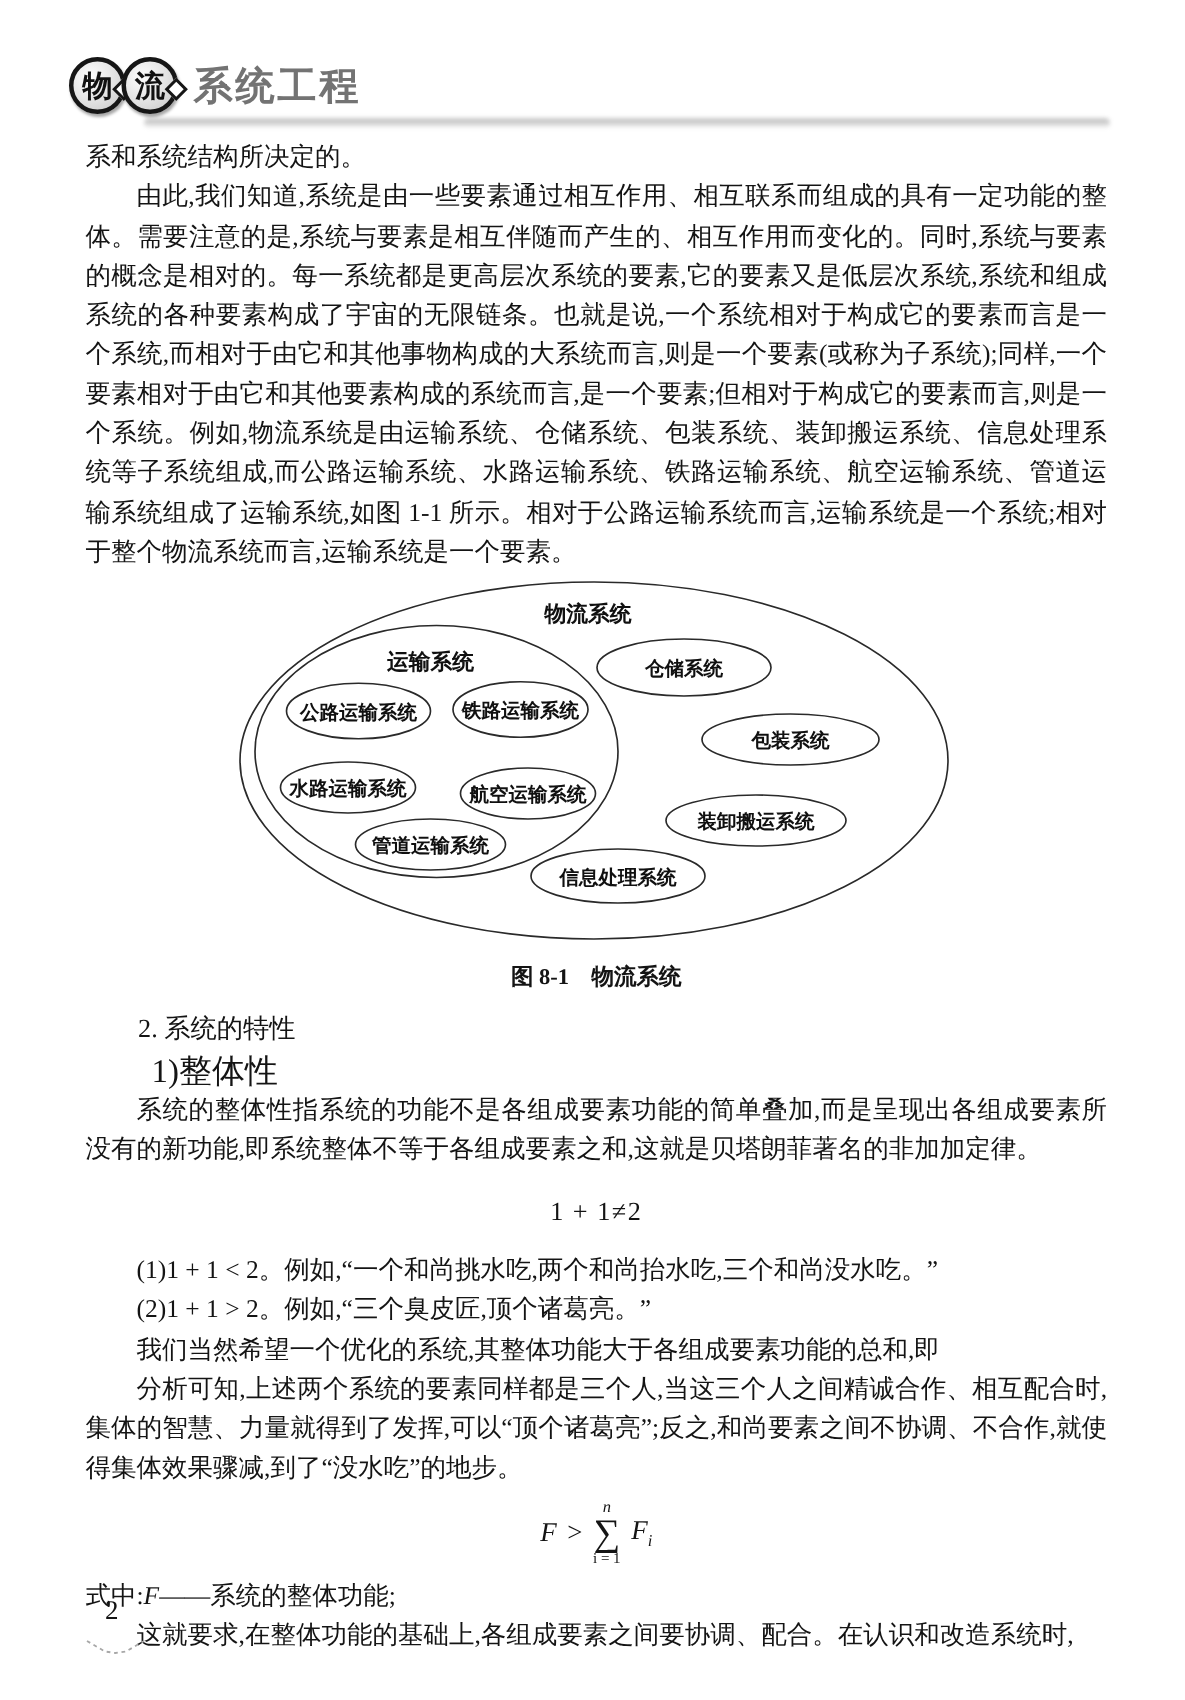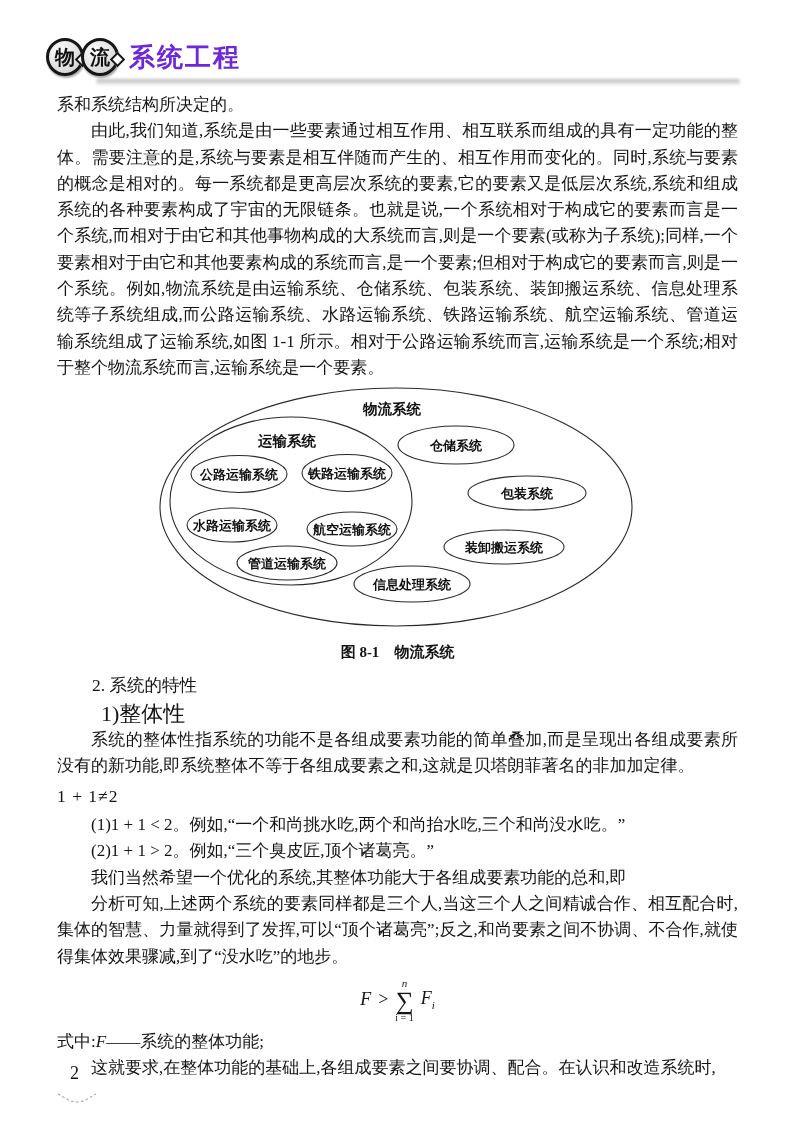--- a/index.html
+++ b/index.html
@@ -21,36 +21,36 @@
     box-shadow:1px 2px 2px rgba(0,0,0,.35);
     z-index:2;
   }
   .badge + .badge { margin-left:-3px; }
   .badge-tail {
     position:absolute; right:-7px; top:13px; width:11px; height:11px;
     border:2px solid #161616; background:#fff; transform:rotate(45deg); z-index:-1;
   }
   .header-title {
     margin-left:10px; font-family:"Liberation Sans","DejaVu Sans",sans-serif;
-    font-weight:bold; font-size:26px; letter-spacing:2px; color:#6d28d9;
+    font-weight:bold; font-size:26px; letter-spacing:2px; color:#737373;
   }
   .header-shadow {
     position:absolute; left:96px; top:79px; width:644px; height:6px;
     background:linear-gradient(to bottom, rgba(70,70,70,.40), rgba(130,130,130,.10));
     filter:blur(1.4px); border-radius:3px;
   }
   
   .content {
     position:absolute; left:57px; top:92px; width:681px;
     font-size:17px; line-height:26.3px; text-align:justify; text-justify:inter-ideograph;
   }
   .content p.ind { text-indent:2em; }
   .kaiti-head { margin-left:2em; font-size:17.5px; margin-top:4px; }
   .sub-head  { margin-left:2em; font-size:22px; margin-top:3px; }
-  .formula-center { font-size:17.5px; margin:3px 0; letter-spacing:1px; }
+  .formula-center { text-align:center; font-size:17.5px; margin:14px 0; letter-spacing:1px; }
   .big-formula {
     display:flex; justify-content:center; align-items:center; gap:7px;
     font-size:18px; margin:8px 0 6px; line-height:1.1;
   }
   .big-formula .var { font-style:italic; }
   .sigma { display:inline-flex; flex-direction:column; align-items:center; line-height:1; }
   .sigma .s-top { font-size:11px; font-style:italic; }
   .sigma .s-sym { font-size:25px; line-height:.95; }
   .sigma .s-bot { font-size:10px; }
   .term sub, .fi-var sub { font-size:11px; font-style:italic; }

